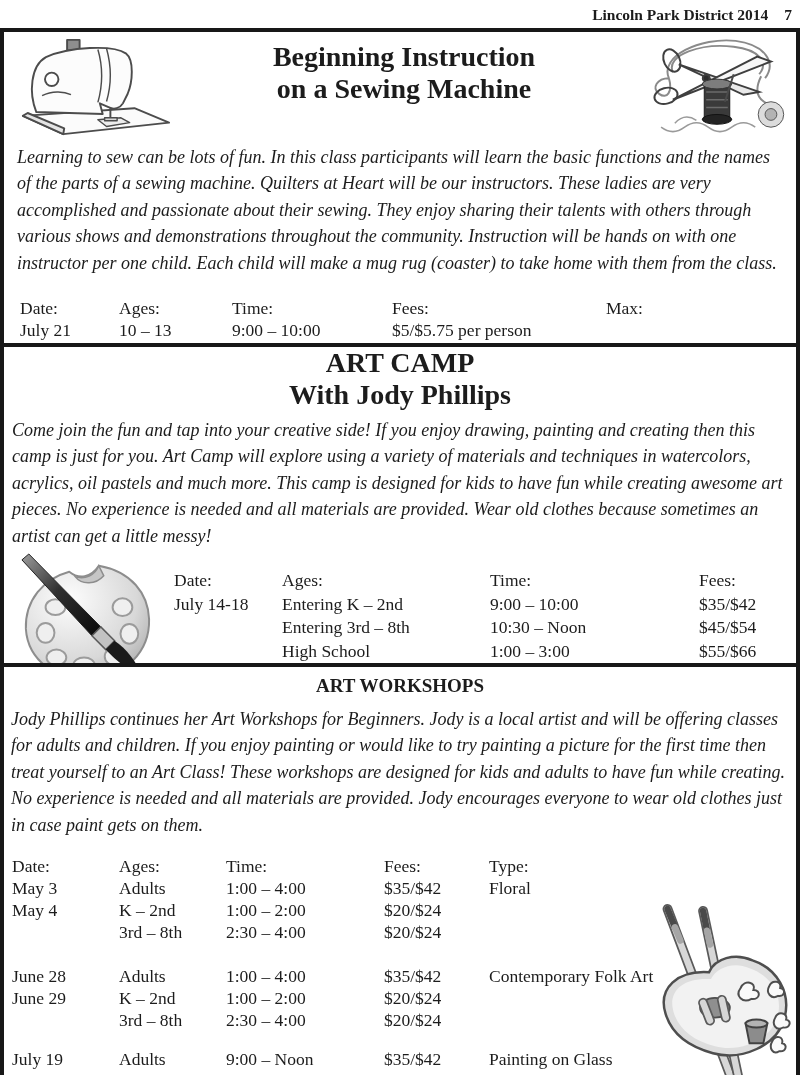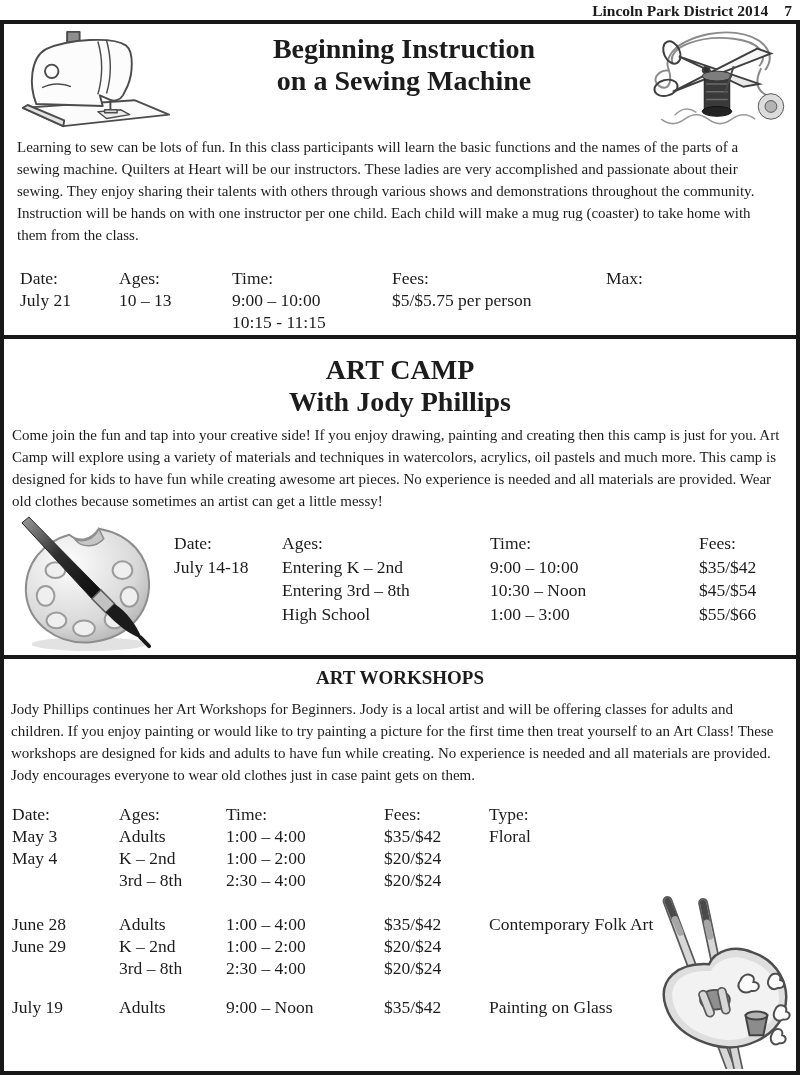--- a/index.html
+++ b/index.html
@@ -6,39 +6,39 @@
   html,body { margin:0; padding:0; background:#ffffff; }
   body {
     width:800px; height:1075px;
     font-family:"Liberation Serif", serif;
     color:#1c1c1c;
     -webkit-font-smoothing:antialiased;
   }
   .page { position:relative; width:800px; height:1075px; overflow:hidden; background:#fff; }
 
   .page-header {
-    height:20px; display:flex; justify-content:flex-end; align-items:flex-end;
+    height:28px; display:flex; justify-content:flex-end; align-items:center;
     font-weight:bold; font-size:15.5px; padding:1px 8px 0 0; gap:16px;
   }
 
   .box { border:4px solid #181818; background:#fff; position:relative; width:800px; }
   .sec1 { height:319px; }
   .sec2 { height:324px; margin-top:-4px; }
   .sec3 { height:420px; margin-top:-4px; }
 
   .sec1-head { position:relative; height:104px;padding-left:8px; }
   .art-left  { position:absolute; left:8px;  top:5px; }
   .art-right { position:absolute; right:5px; top:3px; }
 
   .sec-title { text-align:center; font-weight:bold; font-size:28px; line-height:1.16; }
   .sec1 .sec-title { padding-top:9px; }
-  .sec2 .sec-title { padding-top:15px; }
+  .sec2 .sec-title { padding-top:0; }
   .sec3 .sec-title { padding-top:8px; font-size:19px; }
 
-  .desc { font-size:15px; line-height:1.47; margin:0; }
+  .desc { font-size:18px; line-height:1.47; margin:0;font-style:italic; }
   .desc1 { margin:8px 13px 0 13px; }
   .desc2 { margin:5px 9px 0 8px; }
   .desc3 { margin:9px 9px 0 7px; }
 
   
   .sew-table { display:flex; margin:21px 0 0 16px; font-size:17.5px; line-height:22px; }
   .th { font-weight:normal; }
   .sw-c1{width:99px}.sw-c2{width:113px}.sw-c3{width:160px}.sw-c4{width:214px}.sw-c5{flex:1}
 
   

